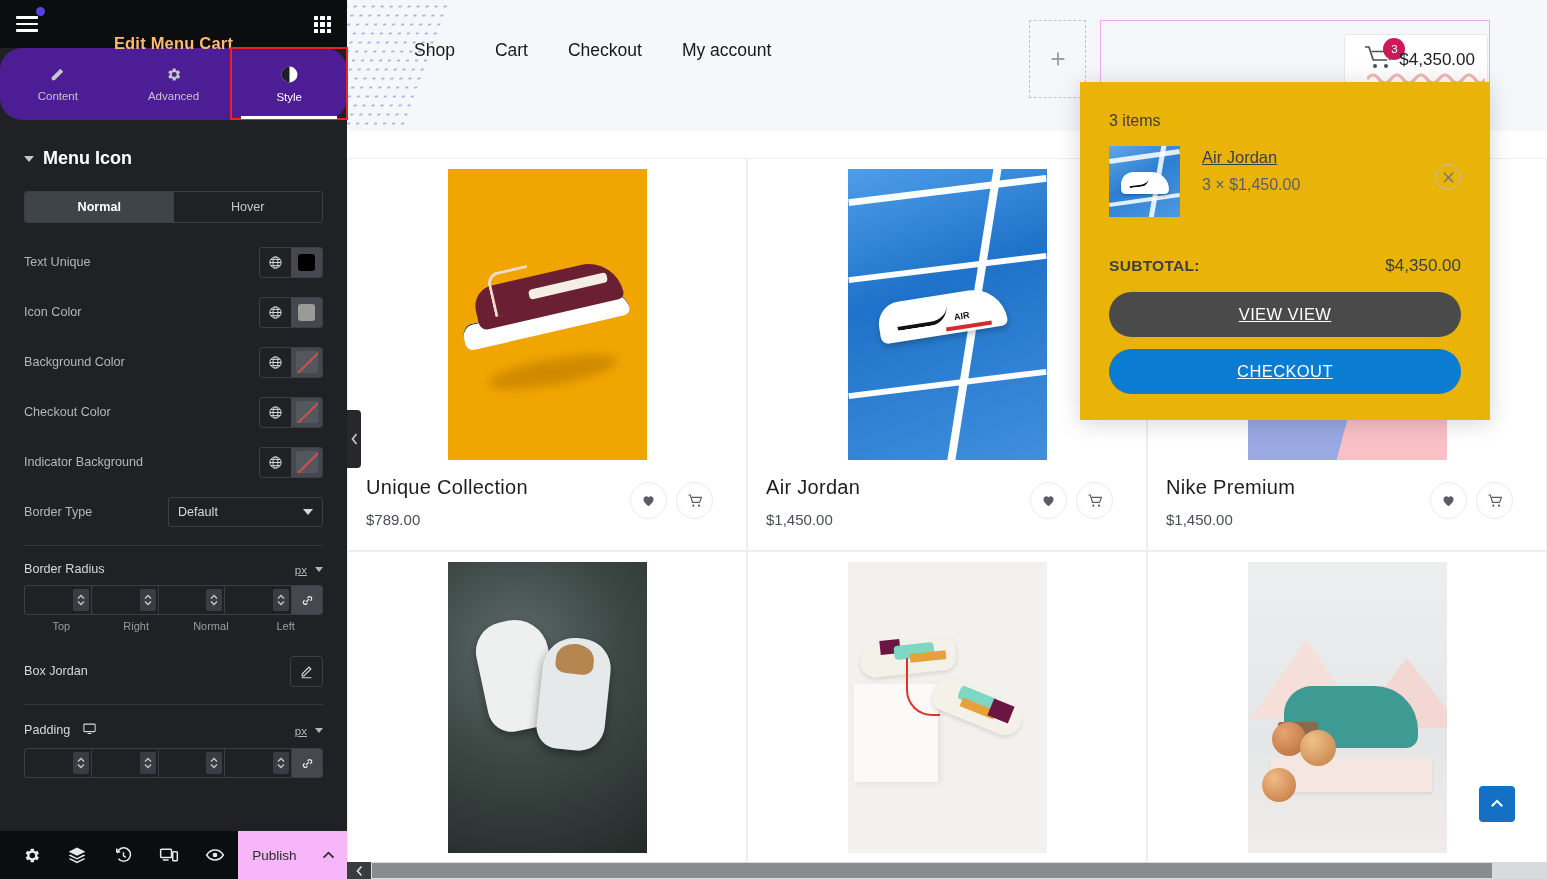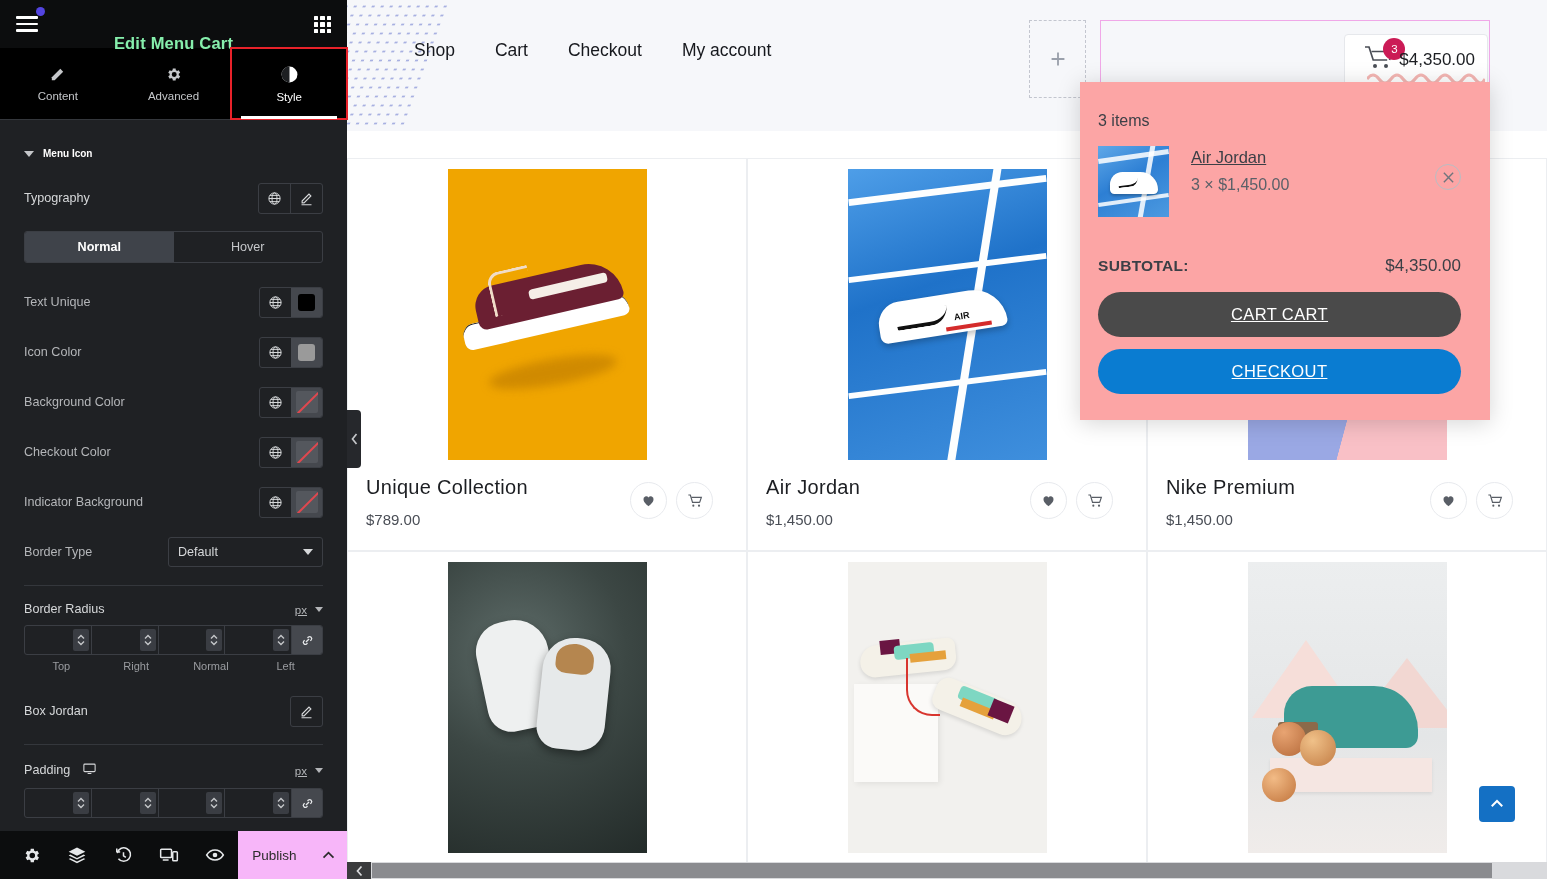--- a/index.html
+++ b/index.html
@@ -30,35 +30,36 @@
     cursor: pointer; position: relative;
   }
   .hamburger span { display: block; height: 2.6px; background: #fff; border-radius: 1px; }
   .hamburger .dot {
     position: absolute; top: -9px; right: -7px;
     width: 9px; height: 9px; border-radius: 50%;
     background: #5344e0; border: none;
   }
   .panel-title {
     position: absolute; left: 0; right: 0; text-align: center;
-    color: #86efac; font-size: 16.5px; font-weight: bold;
+    color: #fdba74; font-size: 16.5px; font-weight: bold;
     letter-spacing: .2px; pointer-events: none; margin-top: 38px;
   }
   .grid-icon {
     position: absolute; right: 16px; top: 16px;
     width: 17px; height: 17px;
     display: grid; grid-template-columns: repeat(3, 1fr); grid-template-rows: repeat(3,1fr);
     gap: 2.2px; cursor: pointer;
   }
   .grid-icon i { background: #fff; display: block; border-radius: .5px; }
 
   .tabs {
-    height: 72px; background: #000000;
+    height: 72px; background: #4c1d95;
     display: flex; flex: 0 0 72px;
     border-bottom: 1px solid #34373c;
+    border-radius: 22px;
   }
   .tab {
     flex: 1; display: flex; flex-direction: column;
     align-items: center; justify-content: center; gap: 7px;
     color: #c5c7ca; font-size: 11.5px; cursor: pointer;
     position: relative;
   }
   .tab svg { display: block; }
   .tab.active { color: #fff; }
   .tab.active .tab-sel {
@@ -69,21 +70,21 @@
     outline: 2.5px solid #e8222a; outline-offset: -1px;
     z-index: 4;
   }
 
   .panel-body {
     flex: 1 1 auto; overflow: hidden; position: relative;
     padding: 0 24px;
   }
   .section-title {
     display: flex; align-items: center; gap: 9px;
-    color: #fff; font-size: 10px; font-weight: bold;
+    color: #fff; font-size: 18px; font-weight: bold;
     padding: 28px 0 22px 0; cursor: pointer;
   }
   .caret-down {
     width: 0; height: 0; border-left: 5px solid transparent;
     border-right: 5px solid transparent; border-top: 6px solid #c5c7ca;
   }
   .ctrl {
     display: flex; align-items: center; justify-content: space-between;
     min-height: 34px; margin-bottom: 16px;
   }
@@ -242,23 +243,23 @@
   }
   .cart-amount { color: #1c1e22; font-size: 17px; position: relative; }
   .squiggle {
     position: absolute; left: 22px; bottom: 2px; width: 118px; height: 13px;
     pointer-events: none;
   }
 
   
   .cart-drop {
     position: absolute; left: 733px; top: 82px;
-    width: 410px; background: #fca5a5;
+    width: 410px; background: #eab308;
     box-shadow: 0 3px 22px rgba(0,0,0,.17);
-    padding: 30px 29px 26px 18px; z-index: 25;
+    padding: 30px 29px 26px 29px; z-index: 25;
   }
   .items-count { color: #3b3f46; font-size: 16px; margin-bottom: 16px; }
   .cart-item { display: flex; align-items: flex-start; gap: 22px; position: relative; }
   .thumb {
     width: 71px; height: 71px; flex: 0 0 71px;
     background: linear-gradient(150deg,#5fa8e8 0%,#2d7fd4 45%,#4d9ae0 100%);
     position: relative; overflow: hidden;
   }
   .thumb .stripe {
     position: absolute; background: rgba(255,255,255,.85);
@@ -535,39 +536,20 @@
       </div>
     </div>
 
     <div class="panel-body">
 
       <div class="section-title">
         <span class="caret-down"></span>
         <span>Menu Icon</span>
       </div>
 
-      <div class="ctrl">
-        <span class="ctrl-label bright">Typography</span>
-        <div class="btn-pair">
-          <div>
-            <svg width="15" height="15" viewBox="0 0 24 24" fill="none" stroke="#d6d8da" stroke-width="1.6">
-              <circle cx="12" cy="12" r="9"></circle>
-                <ellipse cx="12" cy="12" rx="4" ry="9"></ellipse>
-              <path d="M3 12h18M4.5 7h15M4.5 17h15"></path>
-            </svg>
-          </div>
-          <div class="divider"></div>
-          <div>
-            <svg width="15" height="15" viewBox="0 0 24 24" fill="none" stroke="#d6d8da" stroke-width="1.8">
-              <path d="M5 16 16 5l3 3L8 19H5v-3z"></path>
-                <path d="M4 22h16"></path>
-            </svg>
-          </div>
-        </div>
-      </div>
 
       <div class="seg">
         <div class="on">Normal</div>
         <div>Hover</div>
       </div>
 
       <div class="ctrl">
         <span class="ctrl-label">Text Unique</span>
         <div class="btn-pair">
           <div>
@@ -886,21 +868,21 @@
         <div class="remove-btn">
           <svg width="13" height="13" viewBox="0 0 14 14" fill="none" stroke="#70757d" stroke-width="1.5">
             <path d="M2 2l10 10M12 2L2 12"></path>
           </svg>
         </div>
       </div>
       <div class="subtotal-row">
         <span class="subtotal-lbl">SUBTOTAL:</span>
         <span class="subtotal-val">$4,350.00</span>
       </div>
-      <button class="btn-viewcart">CART CART</button>
+      <button class="btn-viewcart">VIEW VIEW</button>
       <button class="btn-checkout">CHECKOUT</button>
     </div>
 
     <div class="products">
 
       <div class="pcard">
         <div class="pimg-wrap">
           <div class="pimg art-vans">
             <div class="shadow"></div>
             <div class="sole"></div>

